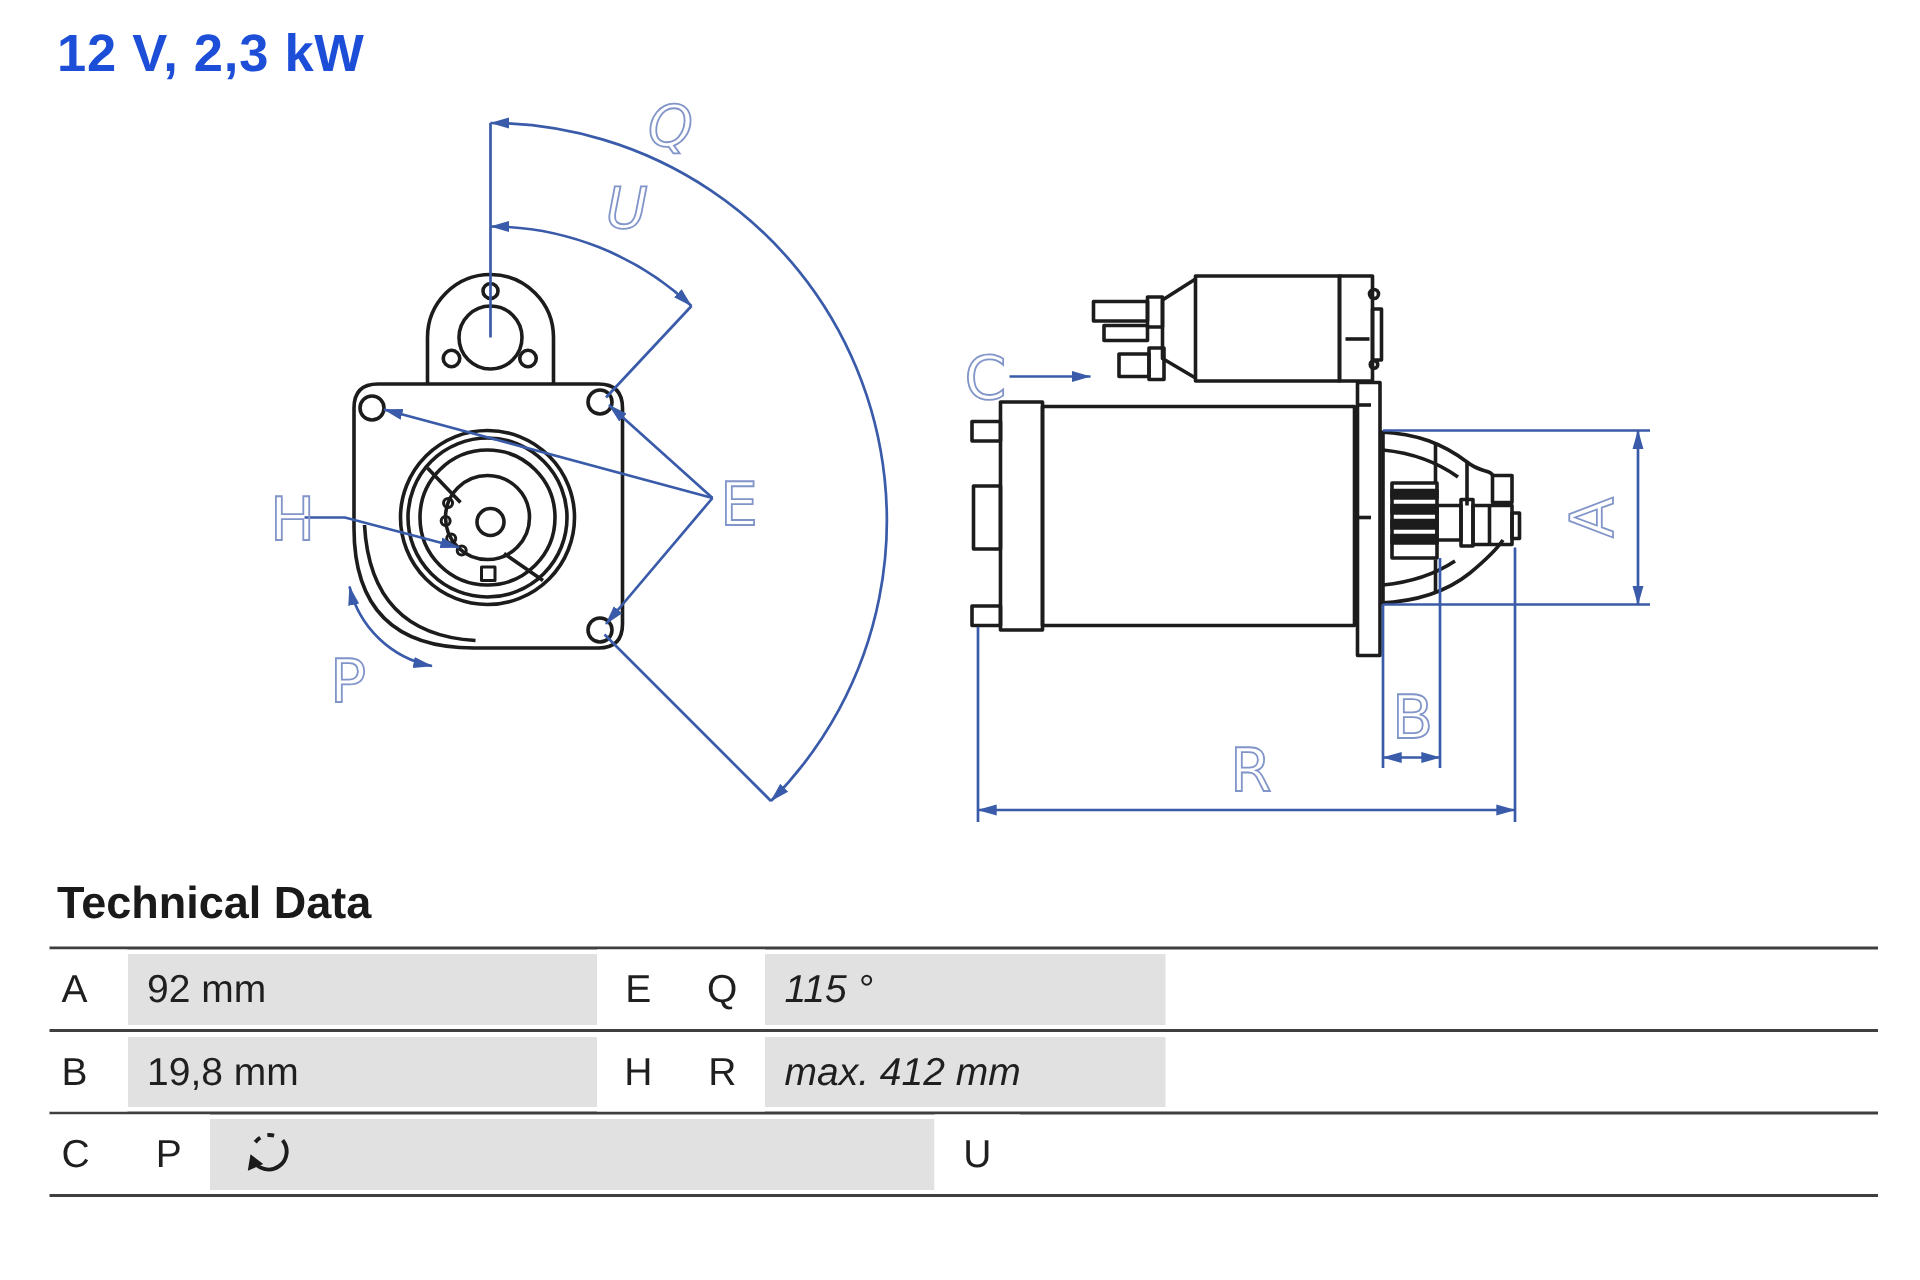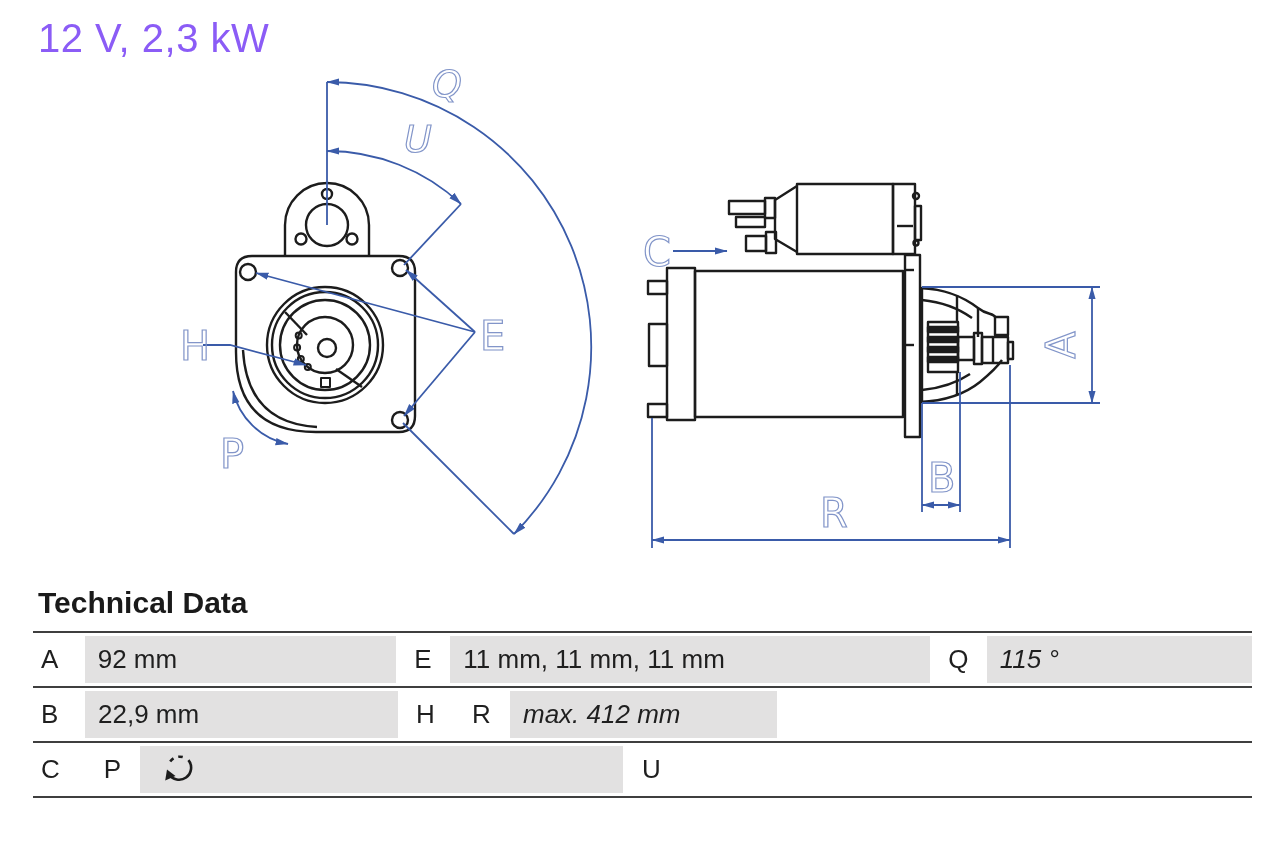--- a/index.html
+++ b/index.html
@@ -1,22 +1,22 @@
 <!DOCTYPE html>
 <html><head>
 <meta charset="utf-8">
 <style>
   html,body{margin:0;padding:0;}
   body{
     width:1280px;height:853px;position:relative;background:#ffffff;
     font-family:"Liberation Sans",sans-serif;overflow:hidden;
   }
   .title{
-    position:absolute;left:38px;top:16px;font-size:40px;font-weight:400;
-    color:#8b5cf6;letter-spacing:.5px;
+    position:absolute;left:38px;top:16px;font-size:35px;font-weight:700;
+    color:#1d4ed8;letter-spacing:.5px;
   }
   .td-heading{
     position:absolute;left:38px;top:586px;font-size:30px;font-weight:700;
     color:#1a1a1a;
     text-align:center;
   }
   .drawing-svg{position:absolute;left:0;top:0;}
   .td-table{
     position:absolute;left:33px;top:631px;width:1219px;
     border-bottom:2px solid #3F3F3F;
@@ -185,33 +185,30 @@
 <div class="td-heading">Technical Data</div>
 
 <div class="td-table">
 
   <div class="trow">
     <div class="cell ck ck1">A</div>
     <div class="cell cv cv1">
         <span class="val">92 mm</span>
       </div>
     <div class="cell ck ck2">E</div>
-    <div class="cell cv cv2">
-        <span class="val">11 mm, 11 mm, 11 mm</span>
-      </div>
     <div class="cell ck ck3">Q</div>
     <div class="cell cv cv3">
         <span class="val">115 °</span>
       </div>
   </div>
 
   <div class="trow">
     <div class="cell ck ck1">B</div>
     <div class="cell cv cv1">
-        <span class="val">22,9 mm</span>
+        <span class="val">19,8 mm</span>
       </div>
     <div class="cell ck ck2">H</div>
     <div class="cell ck ck3">R</div>
     <div class="cell cv cv3">
         <span class="val">max. 412 mm</span>
       </div>
   </div>
 
   <div class="trow">
     <div class="cell ck ck1">C</div>

